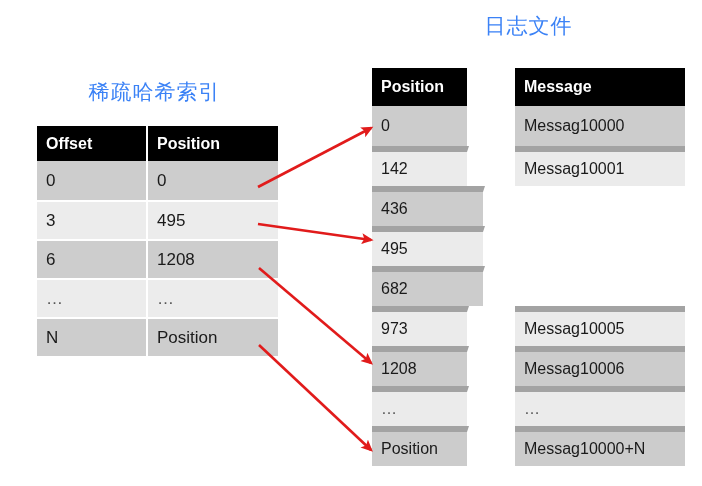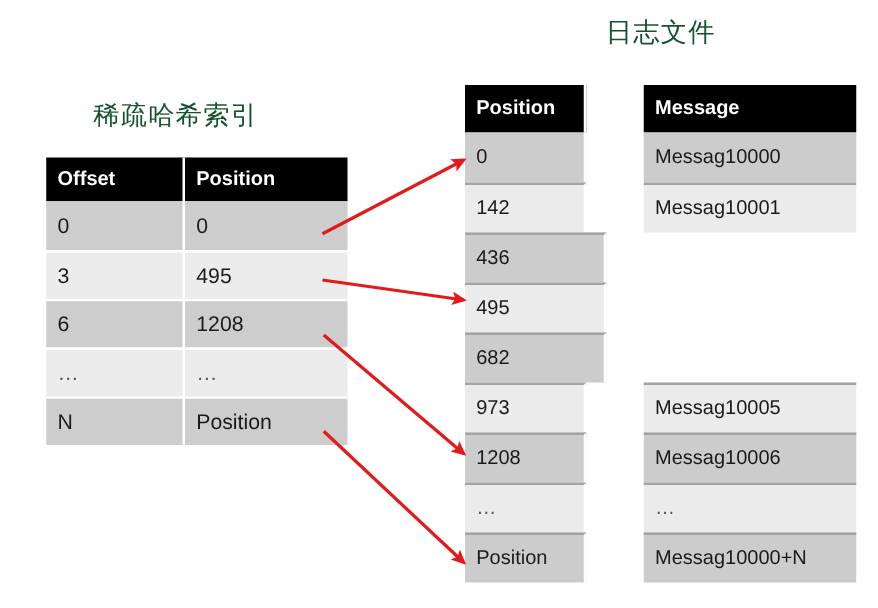--- a/index.html
+++ b/index.html
@@ -19,26 +19,26 @@
     position: absolute;
     left: 0; top: 0;
     width: 702px;
     height: 486px;
   }
   .title {
     position: absolute;
     text-align: center;
     font-size: 21px;
     font-weight: 400;
-    color: #14532d;
+    color: #3b82f6;
     letter-spacing: 1px;
     white-space: nowrap;
   }
   #index-title {
-    left: 20px;
+    left: 34px;
     top: 78px;
     width: 241px;
   }
   #log-title {
     left: 372px;
     top: 12px;
     width: 313px;
   }
 
   .tbl {
@@ -95,21 +95,21 @@
   #log-table .cell {
     font-size: 16px;
     padding-left: 9px;
   }
   #log-table .hdr .cell { font-size: 16px; }
   #log-table .c1 { width: 113px; }
   #log-table .c2 { width: 200px; margin-left: 46px; }
   #log-table .body .row.odd .cell  { background: #cccccc; }
   #log-table .body .row.even .cell { background: #ebebeb; }
   #log-table .body .cell.c1 { border-right: 2px solid #ffffff; }
-  #log-table .body .row + .row .cell { border-top: 2px solid #a3a3a3; }
+  #log-table .body .row + .row .cell { border-top: 6px solid #a3a3a3; }
 
   .ellipsis-cell { color: #555; }
 
   #arrows {
     position: absolute;
     left: 0; top: 0;
     width: 702px;
     height: 486px;
     pointer-events: none;
   }

